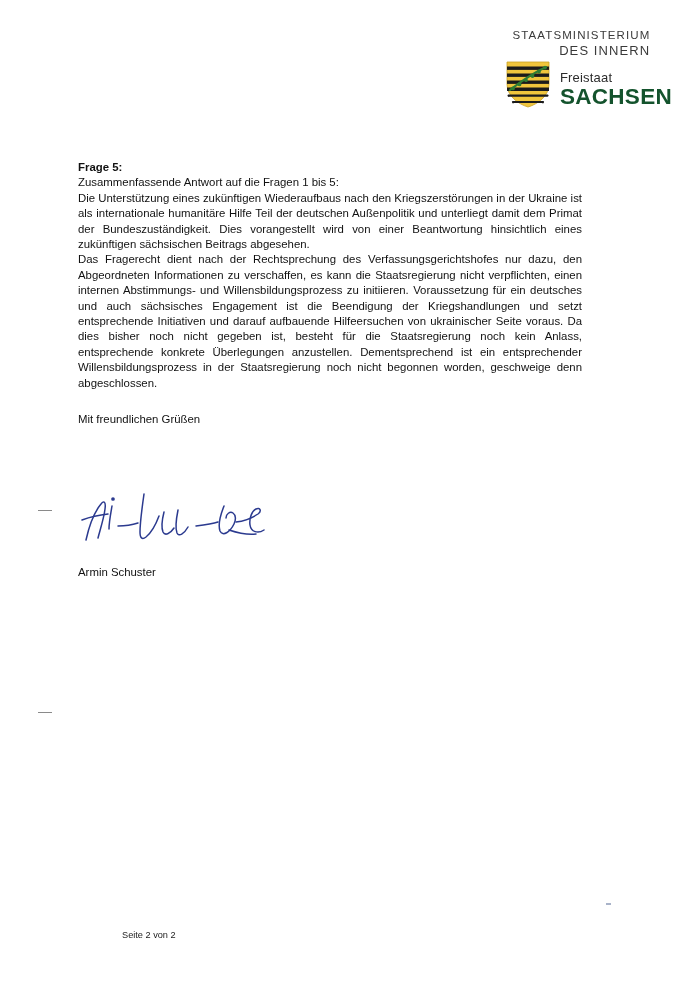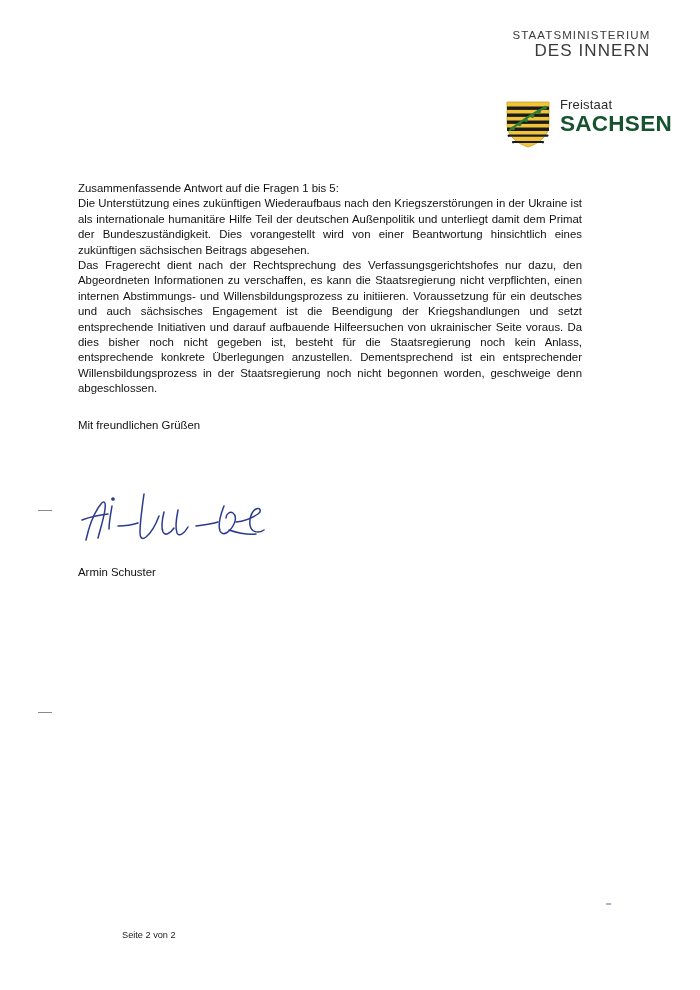--- a/index.html
+++ b/index.html
@@ -32,34 +32,33 @@
     color: #3a3a3a;
     letter-spacing: 0.8px;
     padding-right: 14px;
   }
   .ministry-line1 {
     font-size: 11.5px;
     line-height: 15px;
     letter-spacing: 1.1px;
   }
   .ministry-line2 {
-    font-size: 17px;
+    font-size: 13px;
     line-height: 15px;
     letter-spacing: 1.1px;
   }
   .header-divider {
     width: 1px;
     height: 44px;
     background: #9a9a9a;
     margin-right: 14px;
   }
   .brand-block {
     display: flex;
-    align-items: flex-start;
-    margin-top: 40px;
+    align-items: flex-end;
   }
   .coat-wrap {
     width: 46px;
     height: 50px;
     margin-right: 9px;
     position: relative;
   }
   .brand-text {
     line-height: 1;
   }
@@ -93,21 +92,20 @@
   .q-body {
     font-weight: bold;
     margin-top: 0;
     text-align: justify;
   }
   .para {
     text-align: justify;
     hyphens: manual;
   }
   .para.lead {
-    margin-top: 21px;
     text-align: left;
   }
   .closing {
     margin-top: 21px;
   }
 
   
   .signature-area {
     position: absolute;
     left: 78px;
@@ -196,20 +194,21 @@
       </svg>
     </div>
     <div class="brand-text">
       <div class="brand-line1">Freistaat</div>
       <div class="brand-line2">SACHSEN</div>
     </div>
   </div>
 </div>
 
 <div class="content">
+  <div class="q-title">Frage 5:</div>
   <div class="para lead">Zusammenfassende Antwort auf die Fragen 1 bis 5:</div>
   <div class="para">Die Unterstützung eines zukünftigen Wiederaufbaus nach den Kriegszerstörungen in der Ukraine ist als internationale humanitäre Hilfe Teil der deutschen Außenpolitik und unterliegt damit dem Primat der Bundeszuständigkeit. Dies vorangestellt wird von einer Beantwortung hinsichtlich eines zukünftigen sächsischen Beitrags abgesehen.</div>
   <div class="para">Das Fragerecht dient nach der Rechtsprechung des Verfassungsgerichtshofes nur dazu, den Abgeordneten Informationen zu verschaffen, es kann die Staatsregierung nicht verpflichten, einen internen Abstimmungs- und Willensbildungsprozess zu initiieren. Voraussetzung für ein deutsches und auch sächsisches Engagement ist die Beendigung der Kriegshandlungen und setzt entsprechende Initiativen und darauf aufbauende Hilfeersuchen von ukrainischer Seite voraus. Da dies bisher noch nicht gegeben ist, besteht für die Staatsregierung noch kein Anlass, entsprechende konkrete Überlegungen anzustellen. Dementsprechend ist ein entsprechender Willensbildungsprozess in der Staatsregierung noch nicht begonnen worden, geschweige denn abgeschlossen.</div>
   <div class="closing">Mit freundlichen Grüßen</div>
 </div>
 
 <div class="signature-area">
   <svg class="signature-svg" width="250" height="80" viewBox="0 0 250 80" aria-hidden="true">
     <g fill="none" stroke="#2b3a8f" stroke-width="1.5" stroke-linecap="round" stroke-linejoin="round">
       <path d="M8,58 C12,40 18,28 23,22 C26,18 28,20 27,27 C26,36 22,48 20,56"></path>

